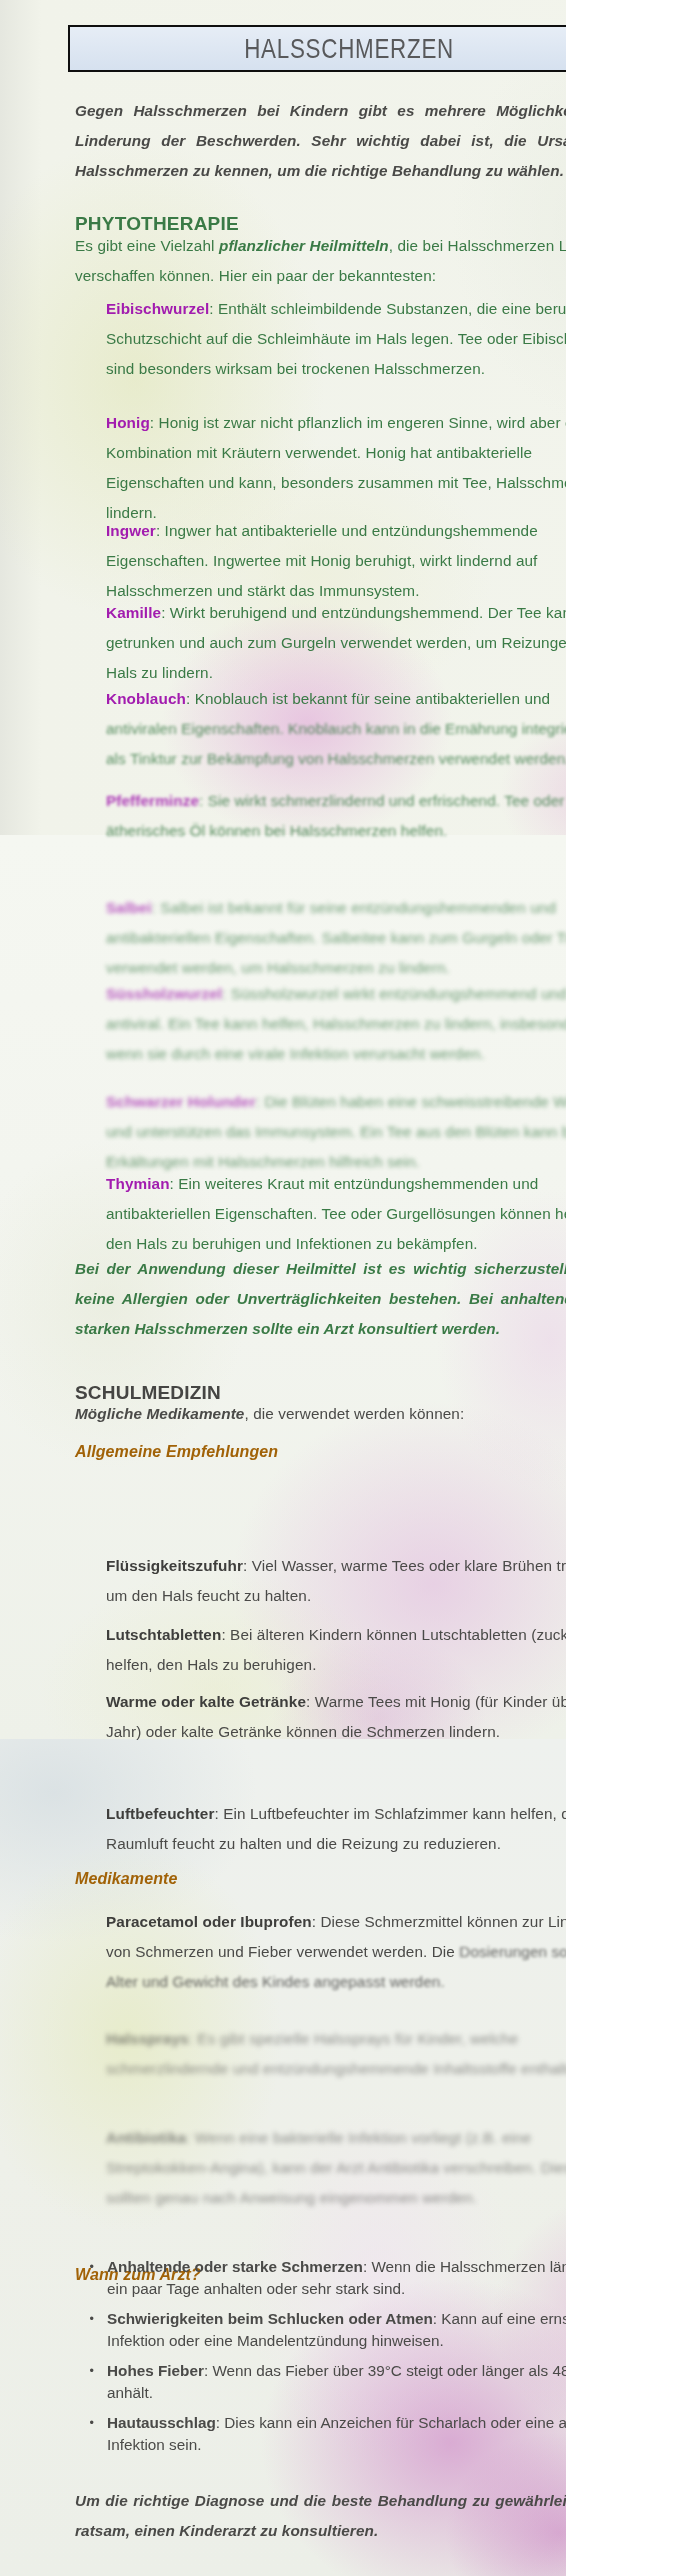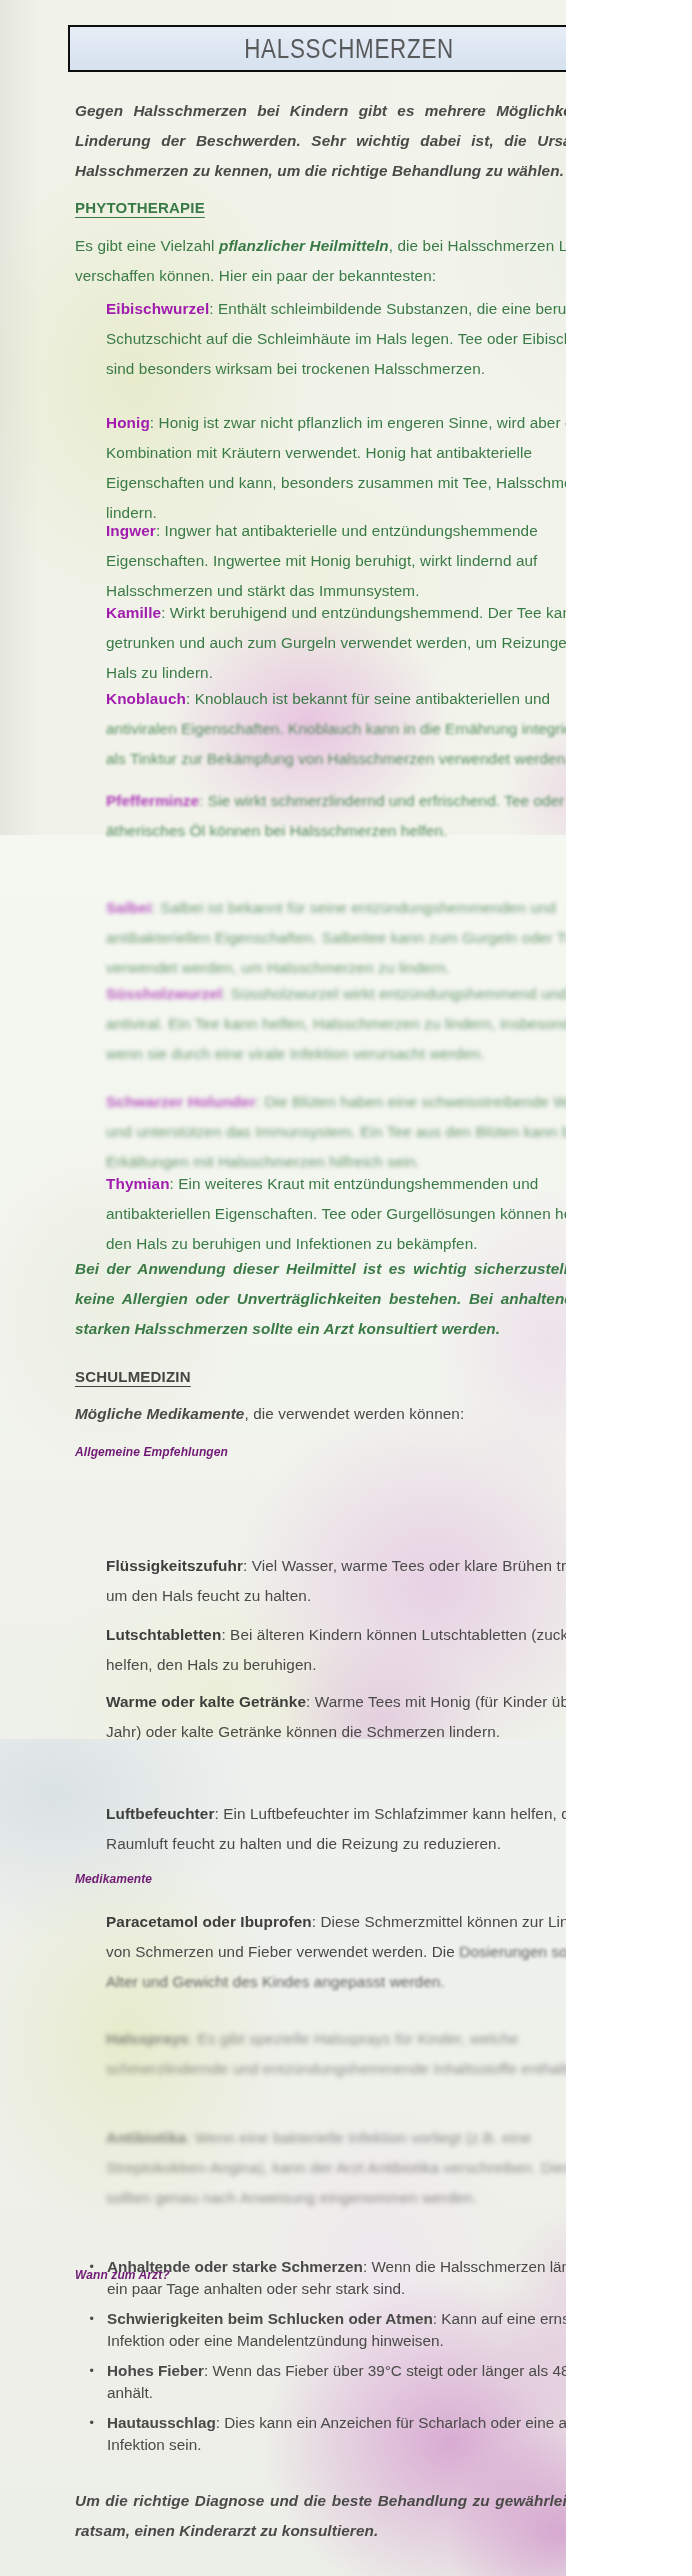--- a/index.html
+++ b/index.html
@@ -34,23 +34,23 @@
   
   .t{position:absolute;font-size:15.3px;line-height:30px;letter-spacing:0.1px;}
   .para{left:75px;width:558px;}
   .item{left:106px;width:519px;}
   .green{color:#3a7a46;}
   .green b{color:#a21caf;}
   .dark{color:#4a4a48;}
   .dark b{color:#3e3e3c;}
   .just{text-align:justify;}
   .bi{font-weight:bold;font-style:italic;}
-  .head{font-weight:bold;font-size:15px;letter-spacing:0.2px;
-        text-decoration:underline;text-underline-offset:3.6px;text-decoration-thickness:1.4px;}
-  .sub{font-weight:bold;font-style:italic;font-size:12px;color:#701a75;}
+  .head{font-weight:bold;font-size:19px;letter-spacing:0.2px;
+        text-underline-offset:3.6px;text-decoration-thickness:1.4px;margin-top:16px;}
+  .sub{font-weight:bold;font-style:italic;font-size:16px;color:#a16207;}
 
   
   .bl1{filter:blur(1.4px);opacity:.85;}
   .bl2{filter:blur(2.2px);opacity:.72;}
   .bl3{filter:blur(2.6px);opacity:.60;}
 
   
   #titlebox{position:absolute;left:68px;top:25px;width:562px;height:47px;
     background:linear-gradient(180deg,#e6edf6 0%,#d6e1ef 100%);
     border:2.7px solid #0e0e0e;box-sizing:border-box;

